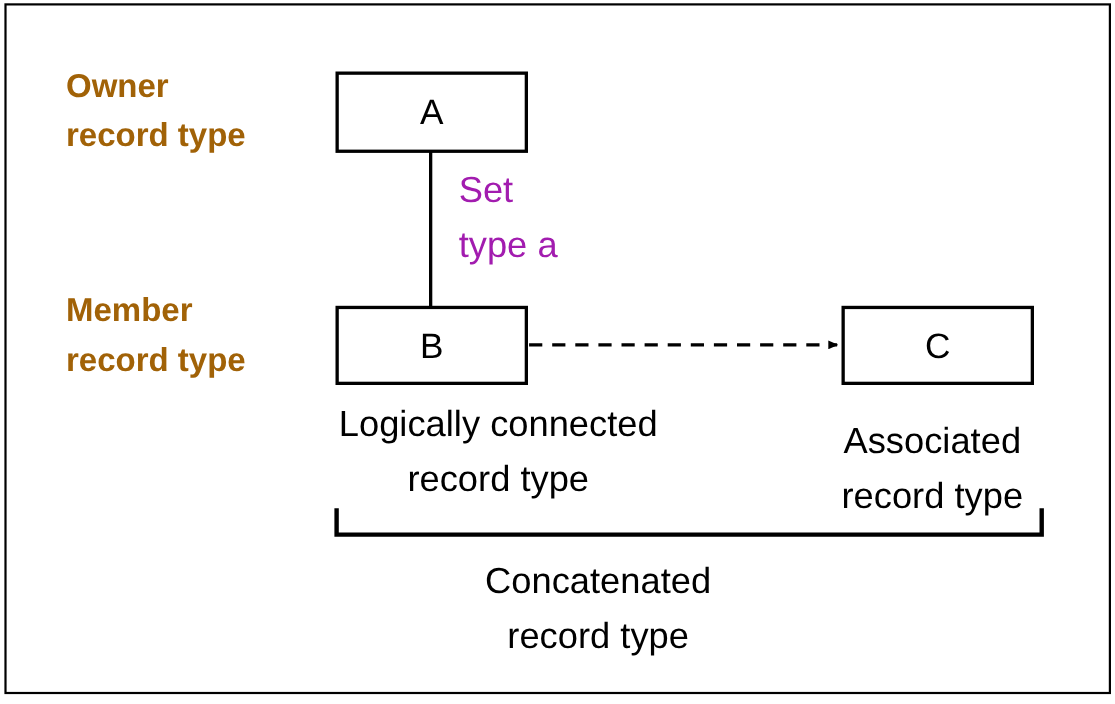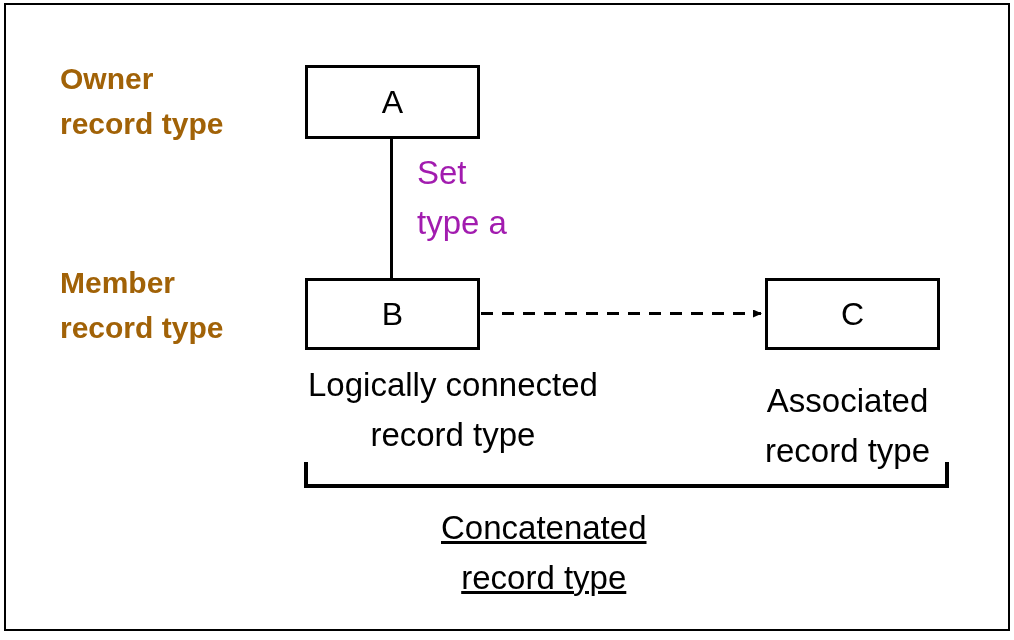--- a/index.html
+++ b/index.html
@@ -63,21 +63,21 @@
   .under-caption {
     position: absolute;
     font-size: 33px;
     line-height: 1.5;
     color: #000000;
     white-space: pre-line;
     text-align: center;
   }
   #cap-logically  { left: 308px; top: 360px; }
   #cap-associated { left: 765px; top: 360px; margin-top: 16px; }
-  #cap-concat     { left: 441px; top: 503px; text-decoration: underline; }
+  #cap-concat     { left: 441px; top: 503px; }
 
   
   #cap-set {
     position: absolute;
     left: 417px;
     top: 148px;
     font-size: 33px;
     line-height: 1.5;
     color: #a21caf;
     white-space: pre-line;

